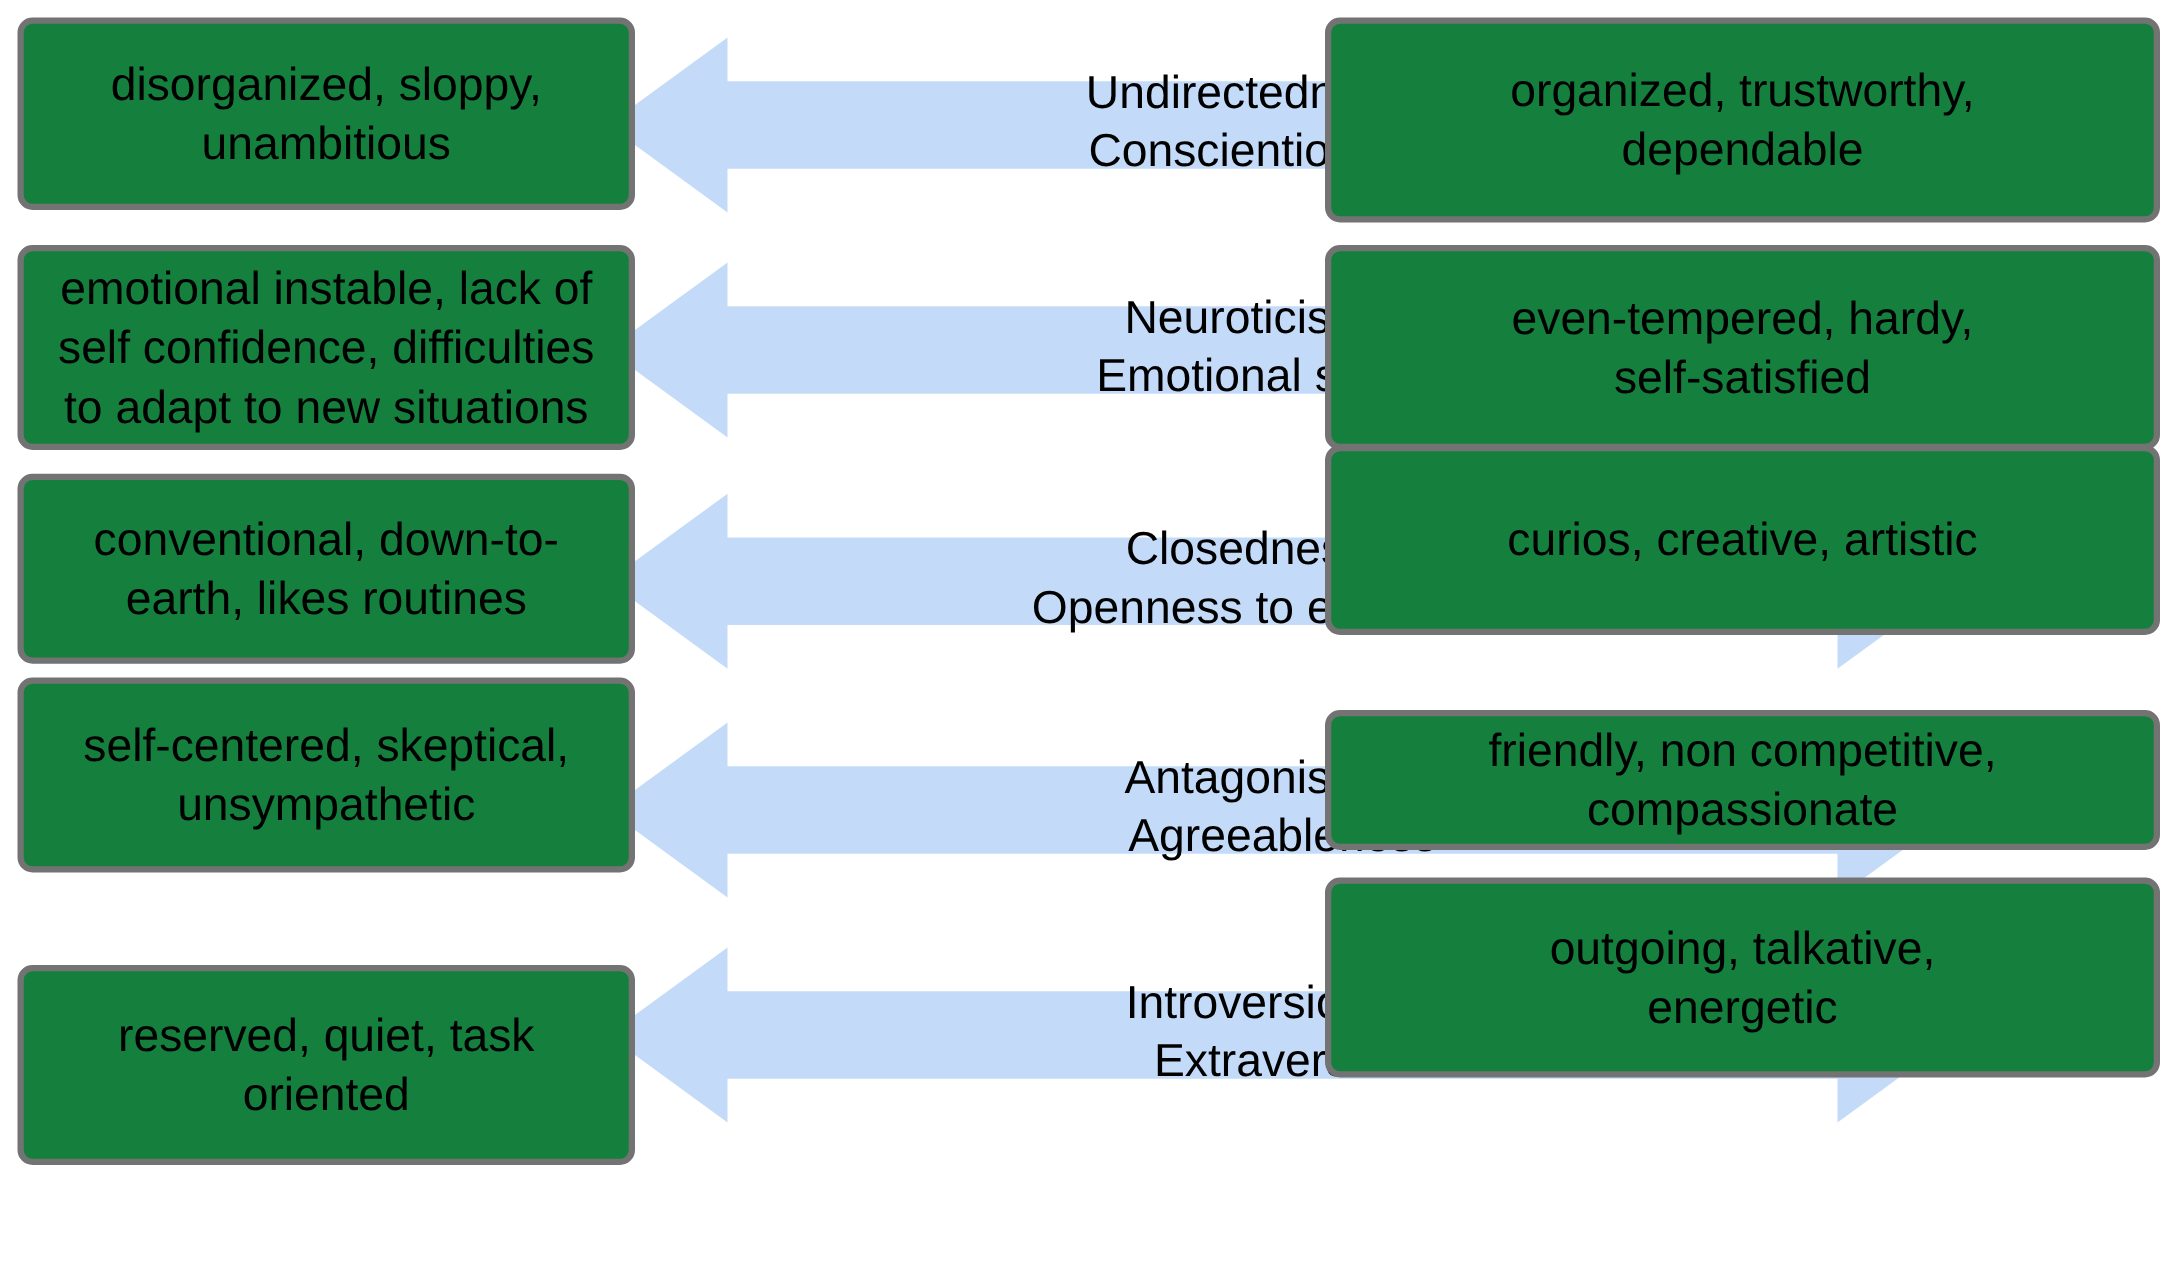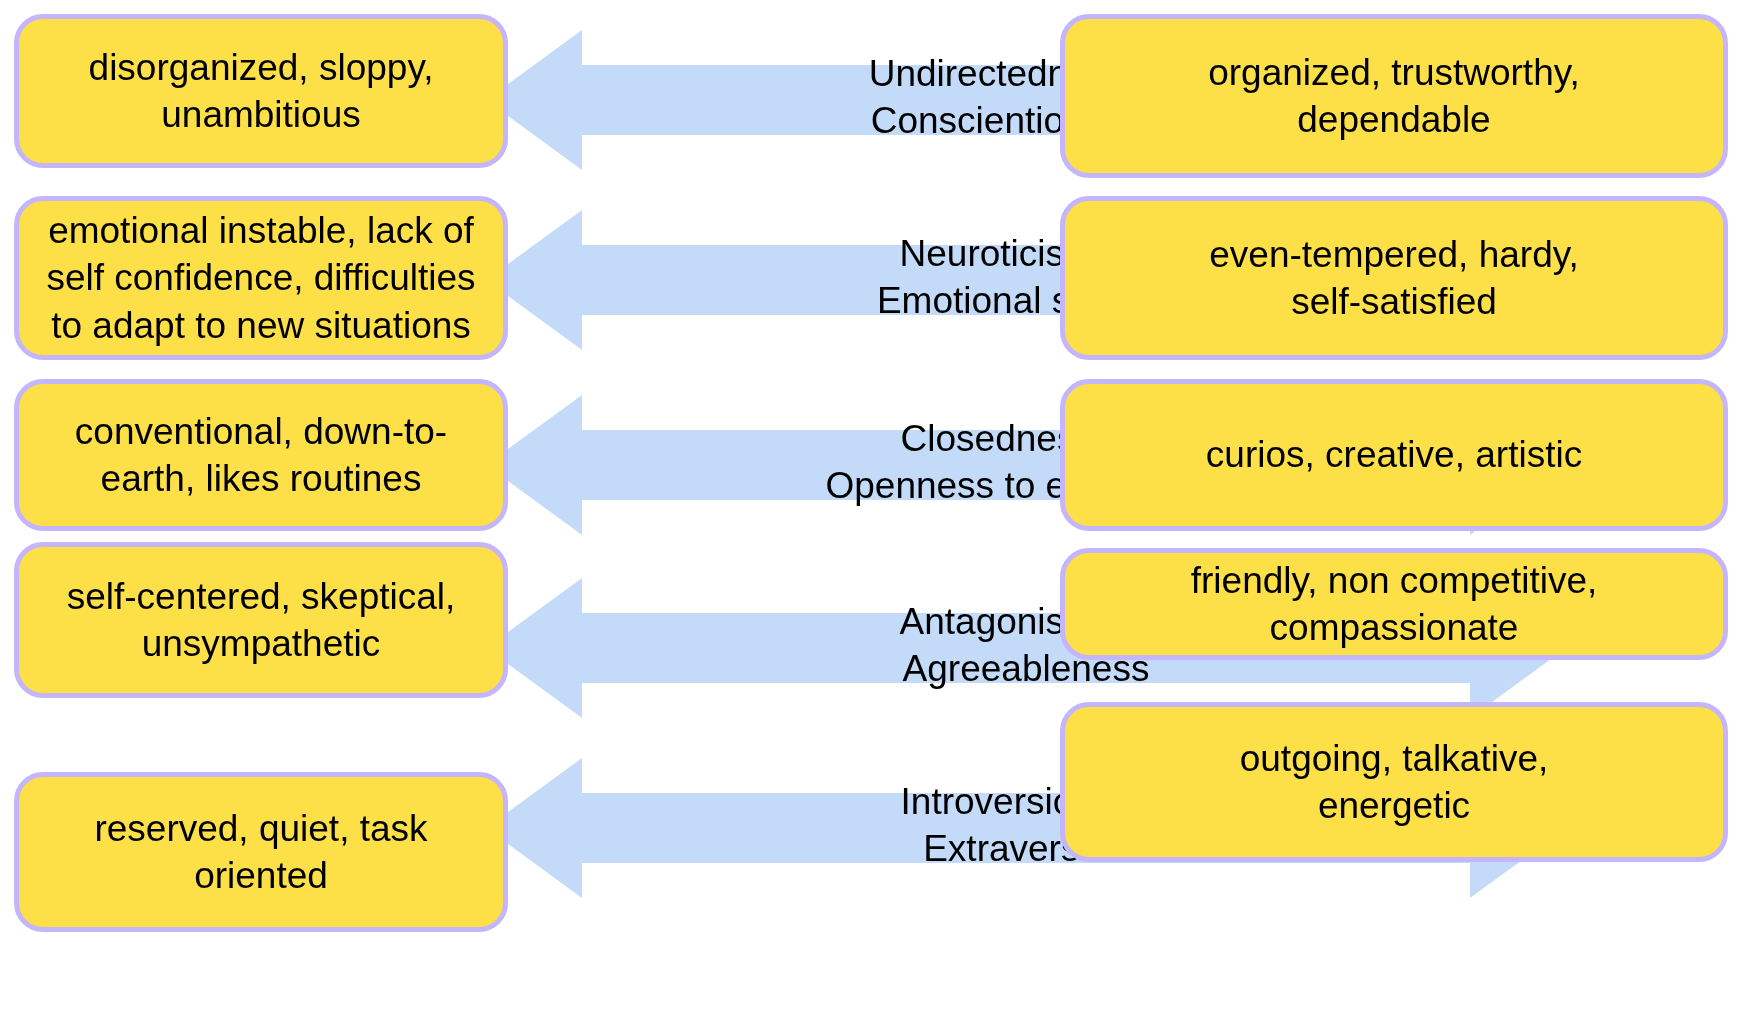--- a/index.html
+++ b/index.html
@@ -18,23 +18,23 @@
     position: relative;
     width: 1742px;
     height: 1022px;
     background: #ffffff;
   }
 
   
   .trait-box {
     position: absolute;
     box-sizing: border-box;
-    border: 5px solid #c4b5fd;
-    border-radius: 29px;
-    background: #fde047;
+    border: 5px solid #737373;
+    border-radius: 12px;
+    background: #15803d;
     display: flex;
     align-items: center;
     justify-content: center;
     text-align: center;
     z-index: 3;
   }
   .trait-box .box-text {
     display: block;
     width: 100%;
     padding: 0 12px;
@@ -113,36 +113,36 @@
     <svg viewBox="0 0 1080 160" preserveAspectRatio="none">
       <polygon points="0,80 96,10 96,45 984,45 984,10 1080,80 984,150 984,115 96,115 96,150" fill="#c3dbf8"></polygon>
     </svg>
     <div class="arrow-label" style="top:30px;">Closedness vs.
 Openness to experience</div>
   </div>
   <div class="trait-box left-box" style="top:379px; height:152px;">
     <span class="box-text">conventional, down-to-
 earth, likes routines</span>
   </div>
-  <div class="trait-box right-box" style="top:379px; height:152px;">
+  <div class="trait-box right-box" style="top:356px; height:152px;">
     <span class="box-text">curios, creative, artistic</span>
   </div>
 
   <div class="arrow" style="left:486px; top:568px; width:1080px; height:160px;">
     <svg viewBox="0 0 1080 160" preserveAspectRatio="none">
       <polygon points="0,80 96,10 96,45 984,45 984,10 1080,80 984,150 984,115 96,115 96,150" fill="#c3dbf8"></polygon>
     </svg>
     <div class="arrow-label" style="top:30px;">Antagonism vs.
 Agreeableness</div>
   </div>
   <div class="trait-box left-box" style="top:542px; height:156px;">
     <span class="box-text">self-centered, skeptical,
 unsympathetic</span>
   </div>
-  <div class="trait-box right-box" style="top:548px; height:112px;align-items:center;">
+  <div class="trait-box right-box" style="top:568px; height:112px;align-items:center;">
     <span class="box-text">friendly, non competitive,
 compassionate</span>
   </div>
 
   <div class="arrow" style="left:486px; top:748px; width:1080px; height:160px;">
     <svg viewBox="0 0 1080 160" preserveAspectRatio="none">
       <polygon points="0,80 96,10 96,45 984,45 984,10 1080,80 984,150 984,115 96,115 96,150" fill="#c3dbf8"></polygon>
     </svg>
     <div class="arrow-label" style="top:30px;">Introversion vs.
 Extraversion</div>

